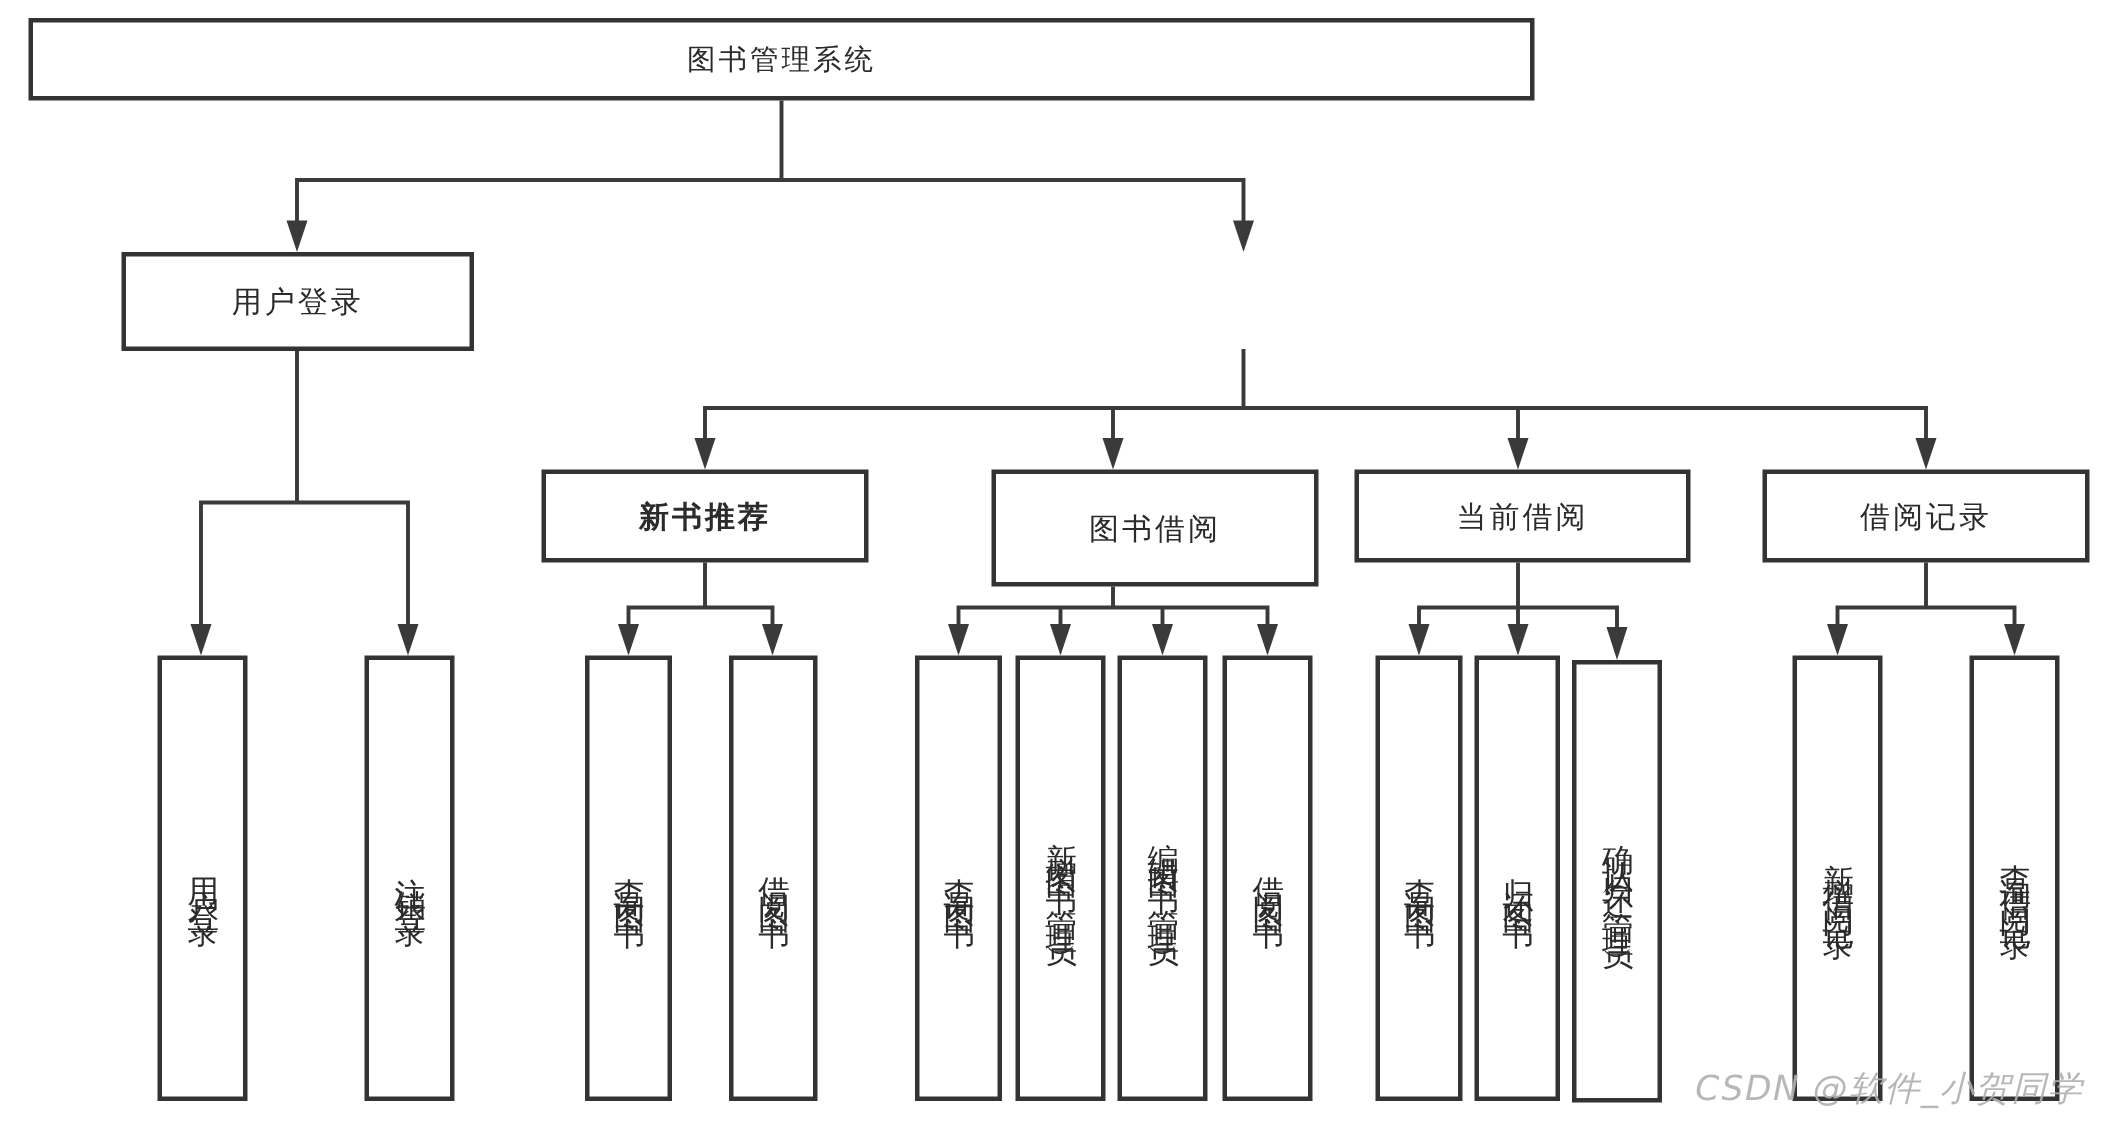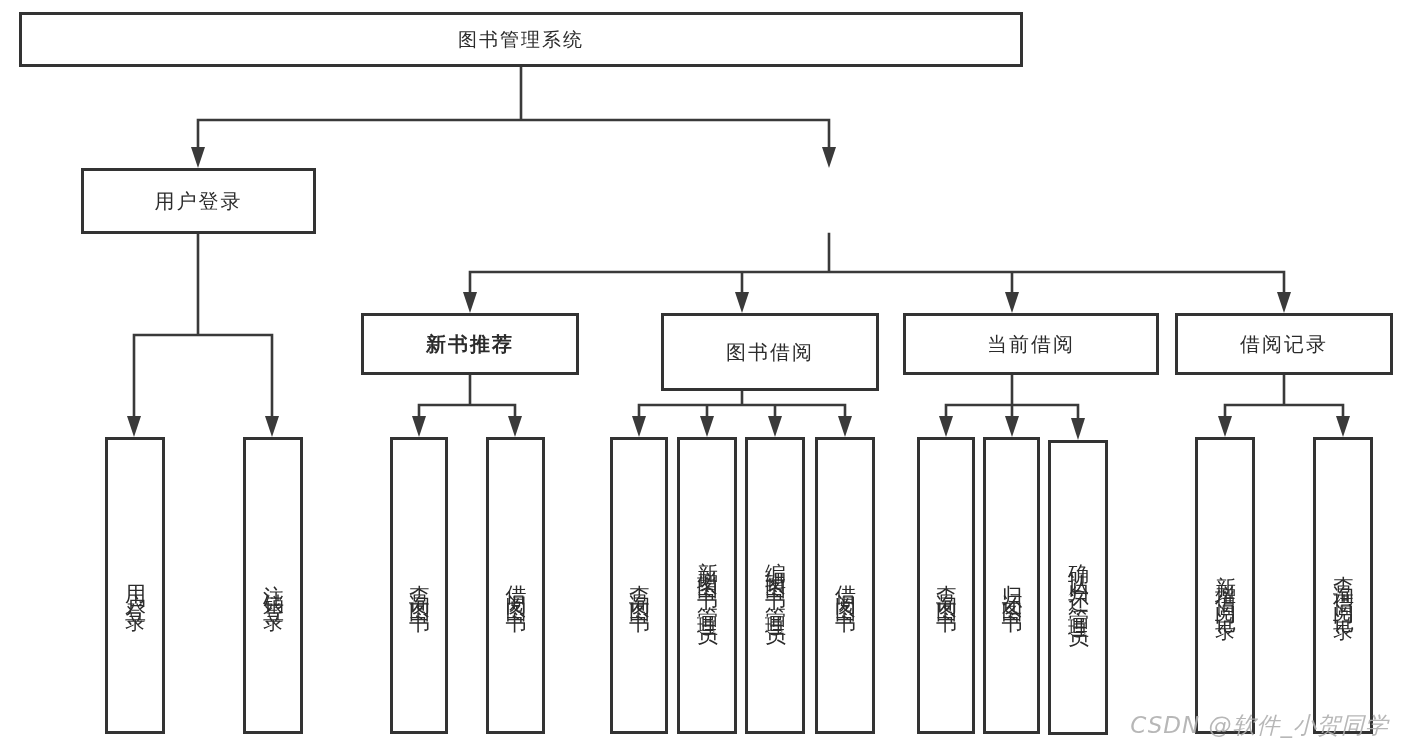--- a/index.html
+++ b/index.html
@@ -100,21 +100,21 @@
     <polygon points="1218,416 1232,416 1225,437"></polygon>
     <polygon points="1336,416 1350,416 1343,437"></polygon>
   </svg>
 
   <div class="node hbox root" style="left:19px;top:12px;width:1004px;height:55px;">图书管理系统</div>
 
   <div class="node hbox" style="left:81px;top:168px;width:235px;height:66px;">用户登录</div>
 
   <div class="node hbox" style="left:361px;top:313px;width:218px;height:62px;font-weight:bold;">新书推荐</div>
   <div class="node hbox" style="left:633px;top:313px;width:218px;height:78px;margin-left:28px;">图书借阅</div>
-  <div class="node hbox" style="left:903px;top:313px;width:256px;height:62px;">当前借阅</div>
+  <div class="node hbox" style="left:903px;top:313px;width:224px;height:62px;">当前借阅</div>
   <div class="node hbox" style="left:1175px;top:313px;width:218px;height:62px;">借阅记录</div>
 
   <div class="node vbox" style="left:105px;top:437px;width:60px;height:297px;">用户登录</div>
   <div class="node vbox" style="left:243px;top:437px;width:60px;height:297px;">注销登录</div>
 
   <div class="node vbox" style="left:390px;top:437px;width:58px;height:297px;">查询图书</div>
   <div class="node vbox" style="left:486px;top:437px;width:59px;height:297px;">借阅图书</div>
 
   <div class="node vbox" style="left:610px;top:437px;width:58px;height:297px;">查询图书</div>
   <div class="node vbox" style="left:677px;top:437px;width:60px;height:297px;">新增图书（管理员）</div>

